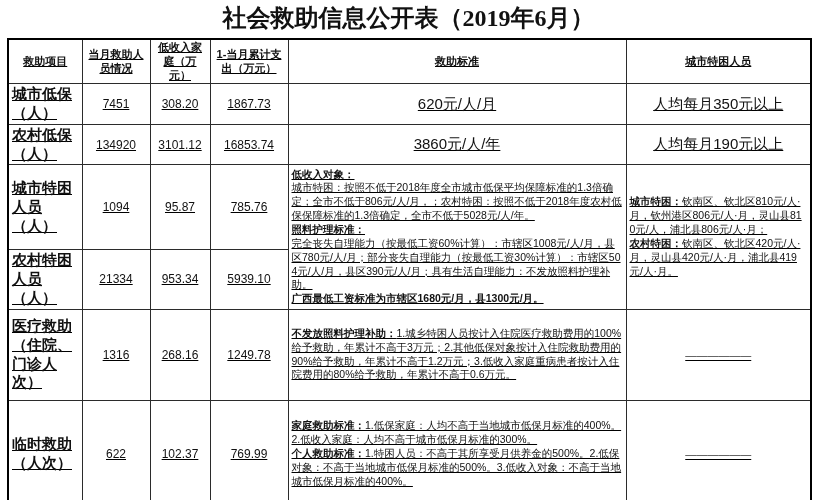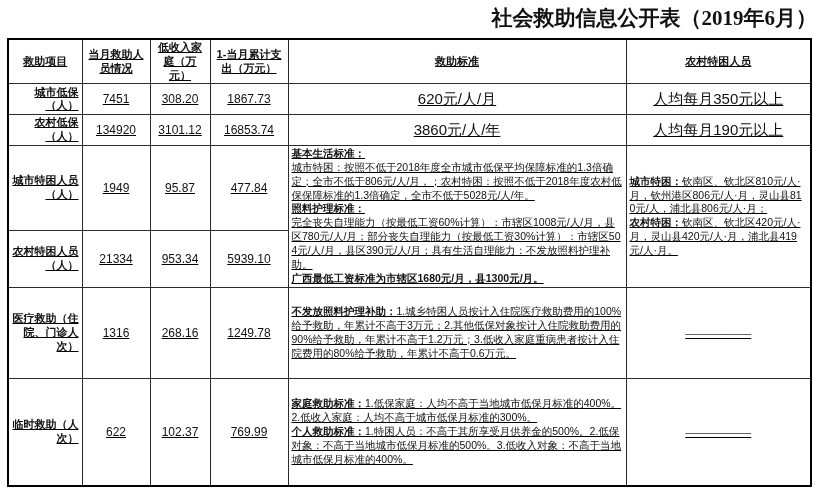--- a/index.html
+++ b/index.html
@@ -6,24 +6,24 @@
   .page{
     position:relative;
     width:817px;height:500px;
     background:#ffffff;
     font-family:"Liberation Sans","DejaVu Sans",sans-serif;
     color:#000;
     overflow:hidden;
   }
   .doc-title{
     margin:5px 0 6px 0;
-    text-align:right;
+    text-align:center;
     font-family:"Liberation Serif","DejaVu Serif",serif;
     font-weight:bold;
-    font-size:21px;
+    font-size:24px;
     line-height:27px;
     color:#111;
   }
   table.main{
     table-layout:fixed;
     border-collapse:collapse;
     margin-left:7px;
     width:803px;
     border:2px solid #000000;
     text-decoration:underline;
@@ -38,21 +38,21 @@
   tr.r1{height:31px;}
   tr.r2{height:30px;}
   tr.r3{height:85px;}
   tr.r4{height:57px;}
   tr.r5{height:91px;}
   tr.r6{height:108px;}
   th.col-hdr{
     font-size:11px;font-weight:bold;text-align:center;line-height:1.25;color:#111;
   }
   td.label{
-    font-size:11px;font-weight:bold;text-align:right;line-height:1.25;color:#111;
+    font-size:15px;font-weight:bold;text-align:left;line-height:1.25;color:#111;
   }
   td.num{
     font-size:12px;text-align:center;color:#111;
   }
   td.center-txt{
     font-size:15px;text-align:center;color:#111;
   }
   td.rich{
     font-size:10.5px;line-height:1.32;text-align:left;color:#111;
     white-space:pre-wrap;word-break:break-all;padding:2px 4px;
@@ -78,21 +78,21 @@
       <col style="width:338px">
       <col style="width:185px">
     </colgroup>
     <thead>
       <tr class="hdr">
         <th class="col-hdr">救助项目</th>
         <th class="col-hdr">当月救助人员情况</th>
         <th class="col-hdr">低收入家庭（万元）</th>
         <th class="col-hdr">1-当月累计支出（万元）</th>
         <th class="col-hdr">救助标准</th>
-        <th class="col-hdr">农村特困人员</th>
+        <th class="col-hdr">城市特困人员</th>
       </tr>
     </thead>
     <tbody>
       <tr class="r1">
         <td class="label">城市低保（人）</td>
         <td class="num">7451</td>
         <td class="num">308.20</td>
         <td class="num">1867.73</td>
         <td class="center-txt">620元/人/月</td>
         <td class="center-txt">人均每月350元以上</td>
@@ -100,24 +100,24 @@
       <tr class="r2">
         <td class="label">农村低保（人）</td>
         <td class="num">134920</td>
         <td class="num">3101.12</td>
         <td class="num">16853.74</td>
         <td class="center-txt">3860元/人/年</td>
         <td class="center-txt">人均每月190元以上</td>
       </tr>
       <tr class="r3">
         <td class="label">城市特困人员（人）</td>
-        <td class="num">1949</td>
+        <td class="num">1094</td>
         <td class="num">95.87</td>
-        <td class="num">477.84</td>
-        <td class="rich" rowspan="2"><span class="b">基本生活标准：
+        <td class="num">785.76</td>
+        <td class="rich" rowspan="2"><span class="b">低收入对象：
 </span><span>城市特困：按照不低于2018年度全市城市低保平均保障标准的1.3倍确定；全市不低于806元/人/月，；农村特困：按照不低于2018年度农村低保保障标准的1.3倍确定，全市不低于5028元/人/年。
 </span><span class="b">照料护理标准：
 </span><span>完全丧失自理能力（按最低工资60%计算）：市辖区1008元/人/月，县区780元/人/月；部分丧失自理能力（按最低工资30%计算）：市辖区504元/人/月，县区390元/人/月；具有生活自理能力：不发放照料护理补助。
 </span><span class="b">广西最低工资标准为市辖区1680元/月，县1300元/月。</span></td>
         <td class="rich" rowspan="2"><span class="b">城市特困：</span><span>钦南区、钦北区810元/人·月，钦州港区806元/人·月，灵山县810元/人，浦北县806元/人·月；
 </span><span class="b">农村特困：</span><span>钦南区、钦北区420元/人·月，灵山县420元/人·月，浦北县419元/人·月。</span></td>
       </tr>
       <tr class="r4">
         <td class="label">农村特困人员（人）</td>
         <td class="num">21334</td>

